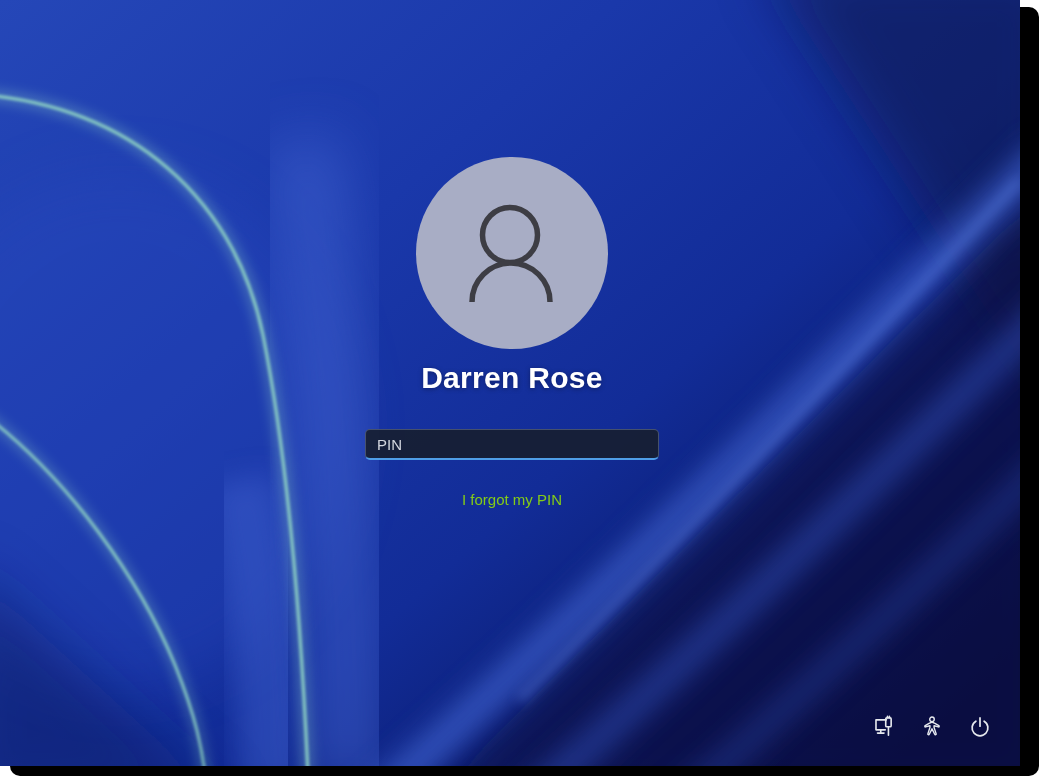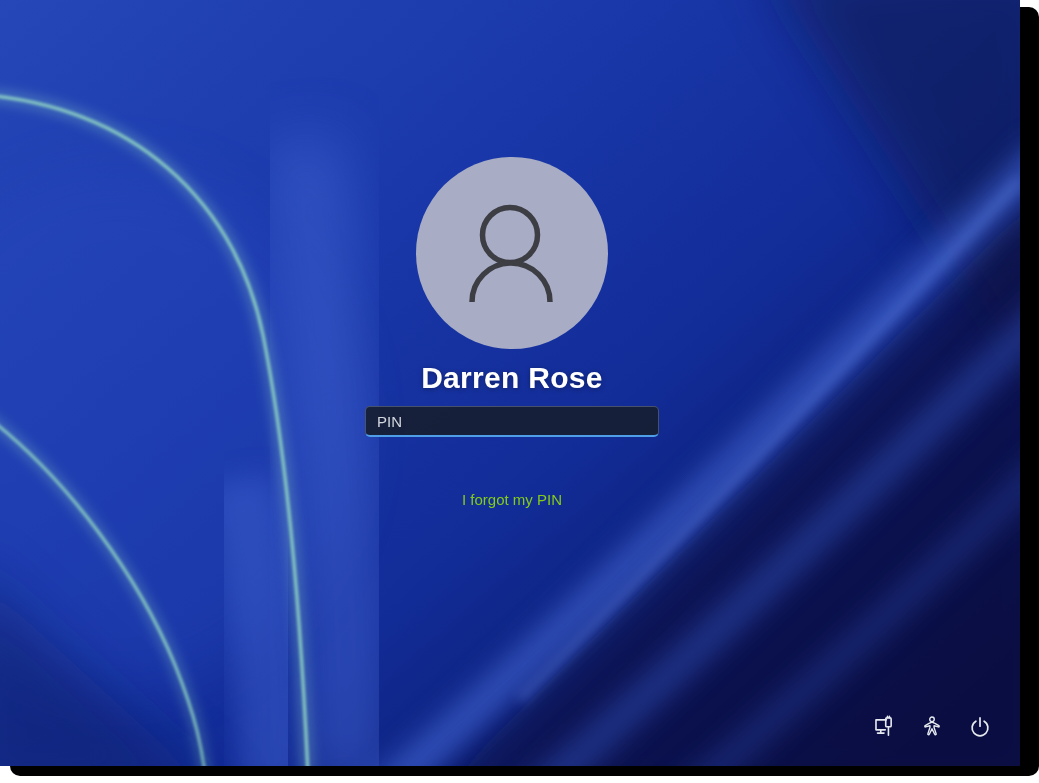--- a/index.html
+++ b/index.html
@@ -24,21 +24,21 @@
     position:absolute;left:416px;top:157px;width:192px;height:192px;
     border-radius:50%;background:#a8adc5;
     display:flex;align-items:center;justify-content:center;
   }
   .user-name{
     position:absolute;left:0;top:361px;width:1024px;text-align:center;
     color:#ffffff;font-size:30px;font-weight:700;letter-spacing:.3px;
     text-shadow:0 1px 5px rgba(0,0,0,.35);
   }
   .pin-input{
-    position:absolute;left:365px;top:406px;width:294px;height:31px;
+    position:absolute;left:365px;top:429px;width:294px;height:31px;
     box-sizing:border-box;border-radius:5px;
     background:rgba(23,30,49,.92);
     border:1px solid rgba(160,175,205,.35);
     border-bottom:2px solid #4f9ee8;
     color:#ffffff;font-size:15px;padding:0 11px;outline:none;
     font-family:"Liberation Sans", sans-serif;
   }
   .pin-input::placeholder{color:#d3d7df;opacity:1;}
   .forgot-link{
     position:absolute;left:0;top:491px;width:1024px;text-align:center;

